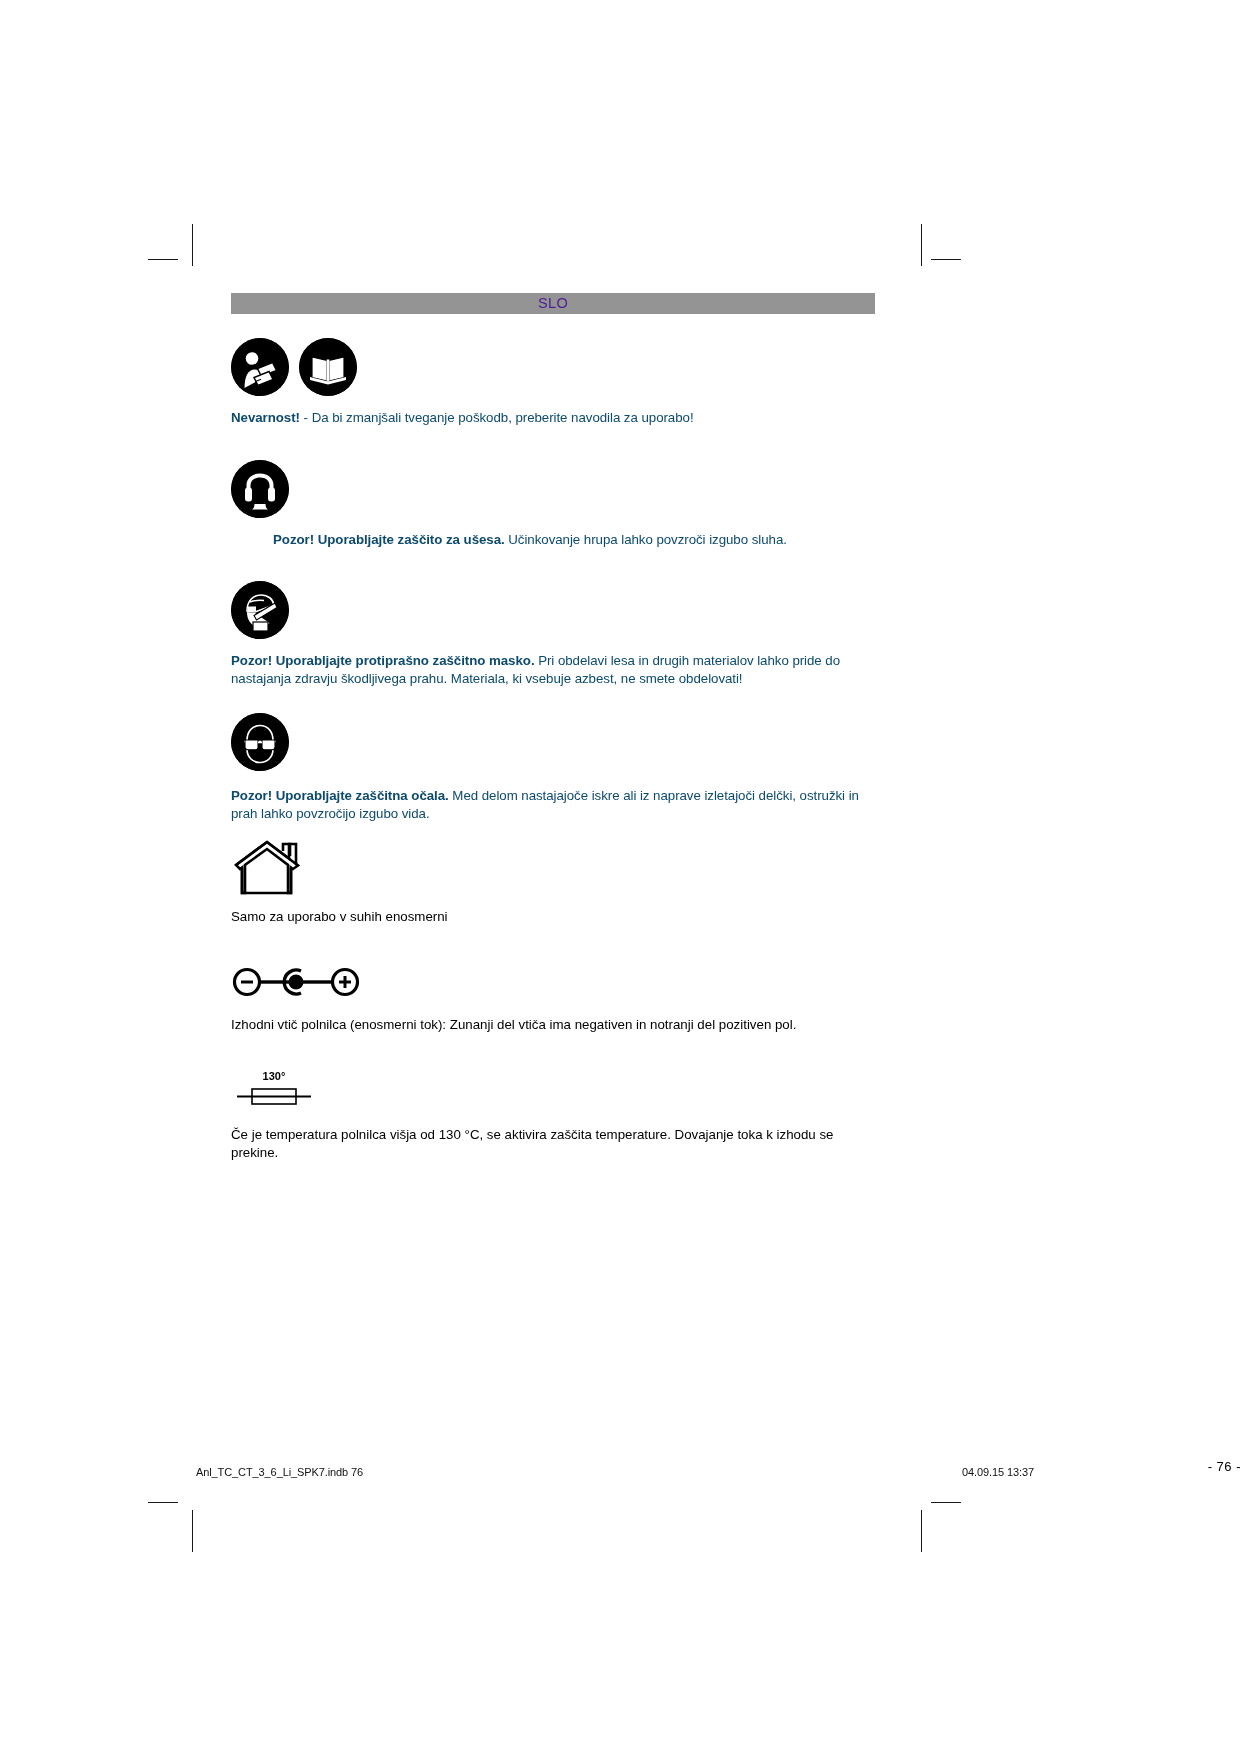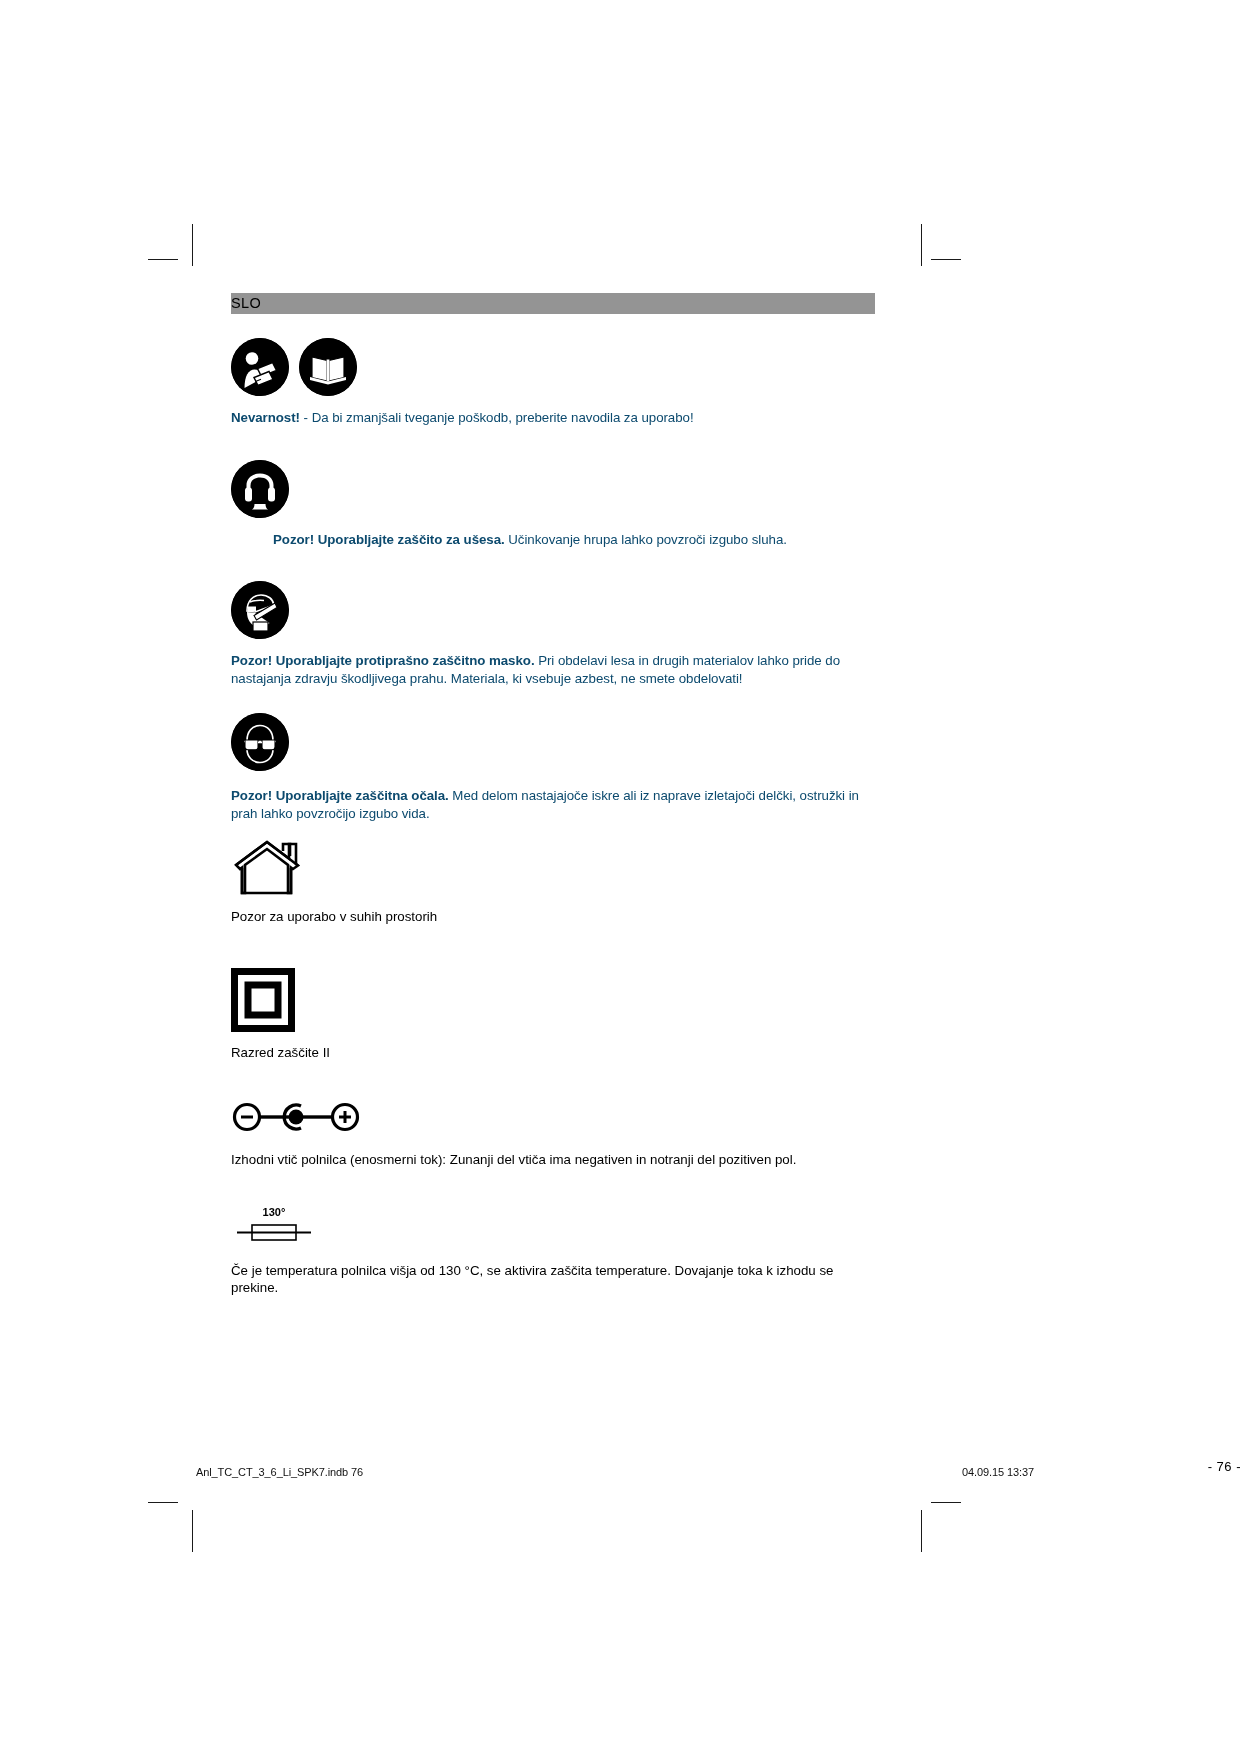--- a/index.html
+++ b/index.html
@@ -30,24 +30,24 @@
     position: absolute;
     left: 231px;
     top: 293px;
     width: 644px;
   }
 
   
   .lang-band {
     height: 21px;
     background: #949494;
-    color: #000000;
+    color: #4c1d95;
     font-size: 14.5px;
     line-height: 21px;
-    text-align: left;
+    text-align: center;
     letter-spacing: 0.4px;
   }
 
   
   .sym-block { position: relative; }
 
   .caption {
     font-size: 13.3px;
     line-height: 17.5px;
     color: #0c4a6e;
@@ -198,34 +198,23 @@
     <div class="icon-wrap">
       <span style="display:inline-block;">
         <svg width="72" height="58" viewBox="0 0 72 58" aria-hidden="true">
           <path d="M5 28 L36 5 L58 21.5 L58 7 L65 7 L65 27 L67 28.5 L62 32 L60 30.5 L60 56 L57 56 L57 28 L36 12 L14 28 L14 56 L11 56 L11 30.5 L9 32 Z" fill="none" stroke="#000" stroke-width="2.6" stroke-linejoin="miter"></path>
           <path d="M5 28 L36 5 L67 28.5" fill="none" stroke="#000" stroke-width="2.6"></path>
           <path d="M11 31 L11 56 L60 56 L60 31" fill="none" stroke="#000" stroke-width="2.6"></path>
           <path d="M52 14 L52 7 L59 7 L59 19" fill="none" stroke="#000" stroke-width="2.6"></path>
         </svg>
       </span>
     </div>
-    <div class="plain-caption" style="margin-top:9px;">Pozor za uporabo v suhih prostorih</div>
-  </div>
-
-  <div class="sym-block" style="margin-top:42px;">
-    <div class="icon-wrap">
-      <span style="display:inline-block;">
-        <svg width="64" height="64" viewBox="0 0 64 64" aria-hidden="true">
-          <rect x="3" y="3" width="58" height="58" fill="none" stroke="#000" stroke-width="8"></rect>
-          <rect x="17" y="17" width="30" height="30" fill="none" stroke="#000" stroke-width="7"></rect>
-        </svg>
-      </span>
-    </div>
-    <div class="plain-caption" style="margin-top:8px;">Razred zaščite II</div>
-  </div>
+    <div class="plain-caption" style="margin-top:9px;">Samo za uporabo v suhih enosmerni</div>
+  </div>
+
 
   <div class="sym-block" style="margin-top:36px;">
     <div class="icon-wrap">
       <span style="display:inline-block;">
         <svg width="130" height="40" viewBox="0 0 130 40" aria-hidden="true">
           <line x1="28" y1="20" x2="58" y2="20" stroke="#000" stroke-width="3.4"></line>
           <line x1="72" y1="20" x2="102" y2="20" stroke="#000" stroke-width="3.4"></line>
           <circle cx="16" cy="20" r="12.5" fill="#fff" stroke="#000" stroke-width="3.2"></circle>
           <line x1="10" y1="20" x2="22" y2="20" stroke="#000" stroke-width="3"></line>
           <path d="M70 9 A12 12 0 1 0 70 31" fill="none" stroke="#000" stroke-width="3.4"></path>

